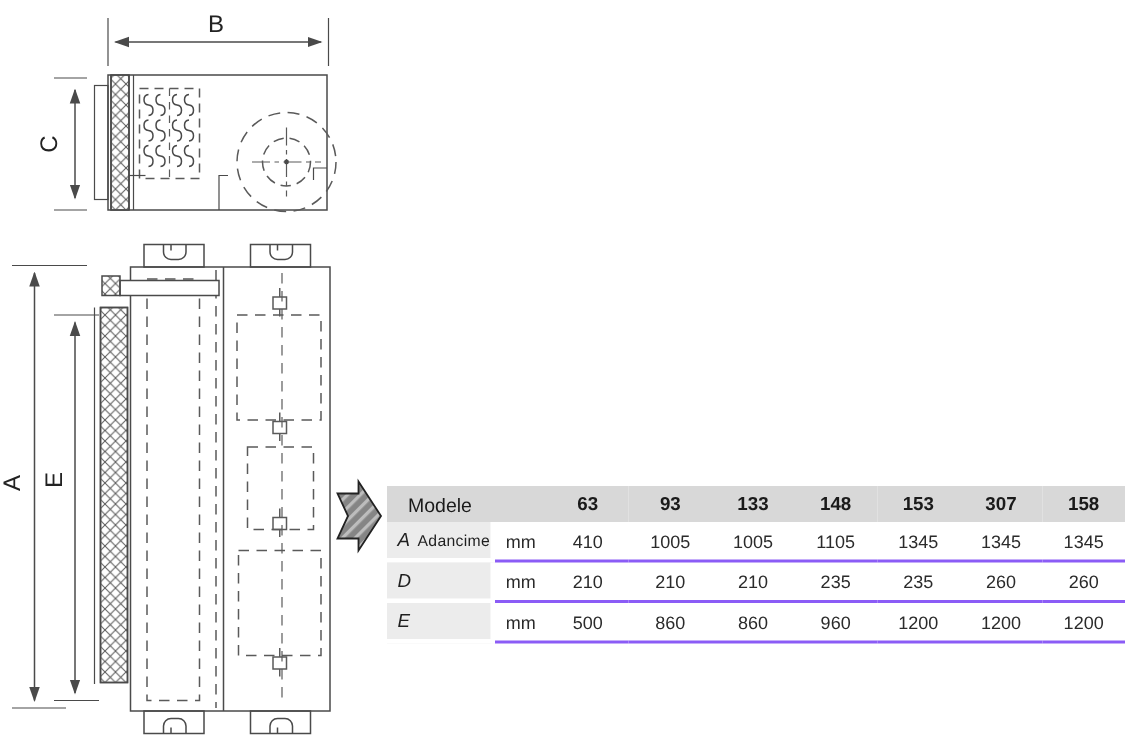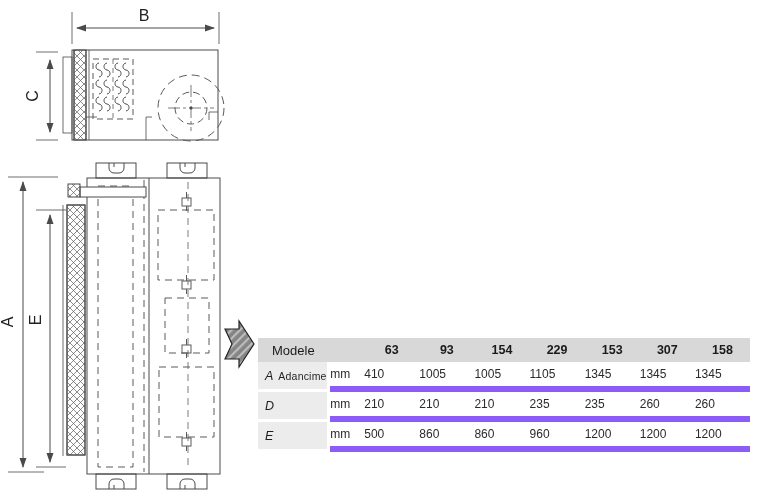--- a/index.html
+++ b/index.html
@@ -1,31 +1,31 @@
 <!DOCTYPE html>
 <html><head>
 <meta charset="utf-8">
 <style>
   html,body{margin:0;padding:0;background:#fff;}
   body{font-family:"Liberation Sans","DejaVu Sans",sans-serif;}
   #stage{position:relative;width:760px;height:500px;background:#fff;overflow:hidden;}
   #drawing-svg{position:absolute;left:0;top:0;}
 
   
-  .spec-table{position:absolute;left:258px;top:338px;width:492px;border-collapse:separate;border-spacing:0;table-layout:fixed;}
+  .spec-table{position:absolute;left:258px;top:324px;width:492px;border-collapse:separate;border-spacing:0;table-layout:fixed;}
   .spec-table th,.spec-table td{padding:0;margin:0;font-weight:normal;vertical-align:middle;}
   .spec-table thead th{background:#d8d8d8;height:24px;font-size:12.5px;color:#1a1a1a;}
   .spec-table thead th.modele{text-align:left;padding-left:14px;font-weight:400;font-size:13px;}
   .spec-table thead th.col-h{text-align:center;font-weight:bold;}
   .spec-table td{height:24px;font-size:12px;color:#2b2b2b;}
   .spec-table td.lbl{background:#ececec;border-bottom:3px solid #fff;border-right:3px solid #fff;
       padding-left:7px;text-align:left;white-space:nowrap;}
   .spec-table td.lbl i{font-size:12.5px;font-style:italic;color:#1f1f1f;}
   .spec-table td.lbl span{font-size:10.5px;margin-left:5px;color:#1f1f1f;letter-spacing:.2px;}
-  .spec-table td.unit,.spec-table td.val{border-bottom:6px solid #8b5cf6;text-align:left;}
+  .spec-table td.unit,.spec-table td.val{border-bottom:2px solid #8b5cf6;text-align:center;}
   .col-label{width:72px;} .col-unit{width:34px;} .col-v{width:55px;}
 </style>
 </head>
 <body>
 
 <div id="stage">
 
 <svg id="drawing-svg" width="760" height="500" viewBox="0 0 760 500">
   <defs>
     <marker id="ma" viewBox="0 0 10 10" refX="9" refY="5" markerWidth="10" markerHeight="10" orient="auto-start-reverse">
@@ -177,22 +177,22 @@
         <col class="col-v">
       <col class="col-v">
         <col class="col-v">
         <col class="col-v">
     </colgroup>
     <thead>
       <tr>
         <th class="modele" colspan="2">Modele</th>
       <th class="col-h">63</th>
           <th class="col-h">93</th>
-          <th class="col-h">154</th>
-          <th class="col-h">229</th>
+          <th class="col-h">133</th>
+          <th class="col-h">148</th>
           <th class="col-h">153</th>
           <th class="col-h">307</th>
           <th class="col-h">158</th>
         </tr>
     </thead>
     <tbody>
         <tr>
           <td class="lbl"><i>A</i><span>Adancime</span></td>
           <td class="unit">mm</td>
           <td class="val">410</td>

